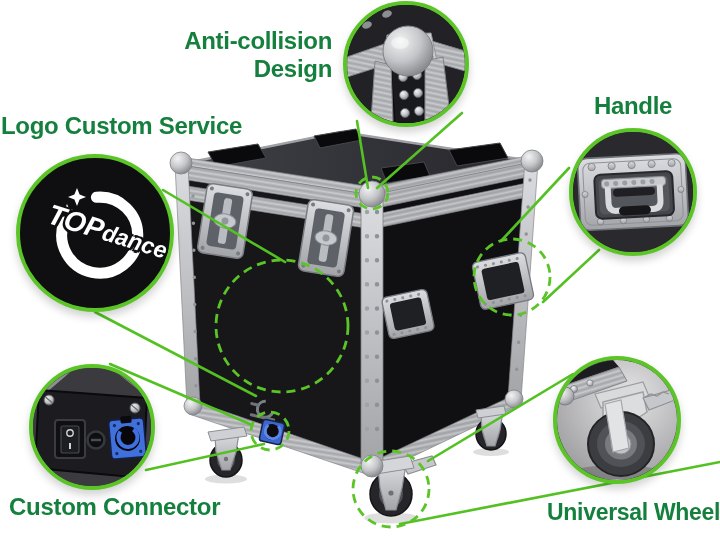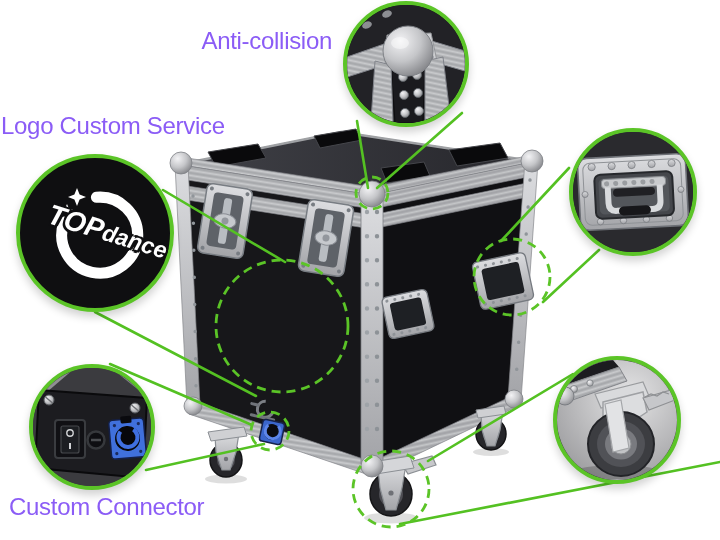--- a/index.html
+++ b/index.html
@@ -9,21 +9,21 @@
   }
   .scene-svg{position:absolute;left:0;top:0;}
   .callout{
     position:absolute;border-radius:50%;box-sizing:border-box;
     border:4px solid #5BC427;overflow:hidden;
     box-shadow:0 5px 9px rgba(0,0,0,.18);
     background:#1b1b1e;
   }
   .callout svg{display:block;}
   .lbl{
-    position:absolute;color:#8b5cf6;font-size:24px;font-weight:400;
+    position:absolute;color:#15803d;font-size:24px;font-weight:700;
     letter-spacing:-0.3px;white-space:nowrap;line-height:28px;
   }
   .lbl.two-line{white-space:normal;text-align:right;}
   .logo-text{
     position:absolute;left:26px;top:58px;transform:rotate(17deg);
     color:#fff;font-style:italic;font-weight:bold;white-space:nowrap;
     text-shadow:2px 2px 0 #0f0f11,-2px 2px 0 #0f0f11,2px -2px 0 #0f0f11,-2px -2px 0 #0f0f11,0 3px 0 #0f0f11,3px 0 0 #0f0f11;
   }
   .logo-text .t1{font-size:28px;letter-spacing:0;}
   .logo-text .t2{font-size:23px;letter-spacing:0;}
@@ -370,17 +370,20 @@
       <ellipse cx="64" cy="84" rx="24" ry="23" fill="#515257"></ellipse>
       <ellipse cx="64" cy="84" rx="16" ry="15.5" fill="#797a7f"></ellipse>
       <ellipse cx="64" cy="84" rx="10" ry="10" fill="#c2c3c6" stroke="#8f9194" stroke-width="1"></ellipse>
       <circle cx="64" cy="84" r="3.5" fill="#7c7e82"></circle>
       <path d="M48,44 L64,40 L72,88 L56,92 Z" fill="#e2e3e5" stroke="#a4a6a9" stroke-width="1.2"></path>
     </svg>
   </div>
 
   <div class="lbl two-line" style="left:140px;top:27px;width:192px;">
     <span>Anti-collision</span><br>
+    <span>Design</span>
   </div>
   <div class="lbl" style="left:1px;top:112px;">Logo Custom Service</div>
+  <div class="lbl" style="left:567px;top:92px;width:132px;text-align:center;">Handle</div>
   <div class="lbl" style="left:9px;top:493px;">Custom Connector</div>
+  <div class="lbl" style="left:547px;top:498px;font-size:23px;">Universal Wheel</div>
 
 </div>
 
 </body></html>

